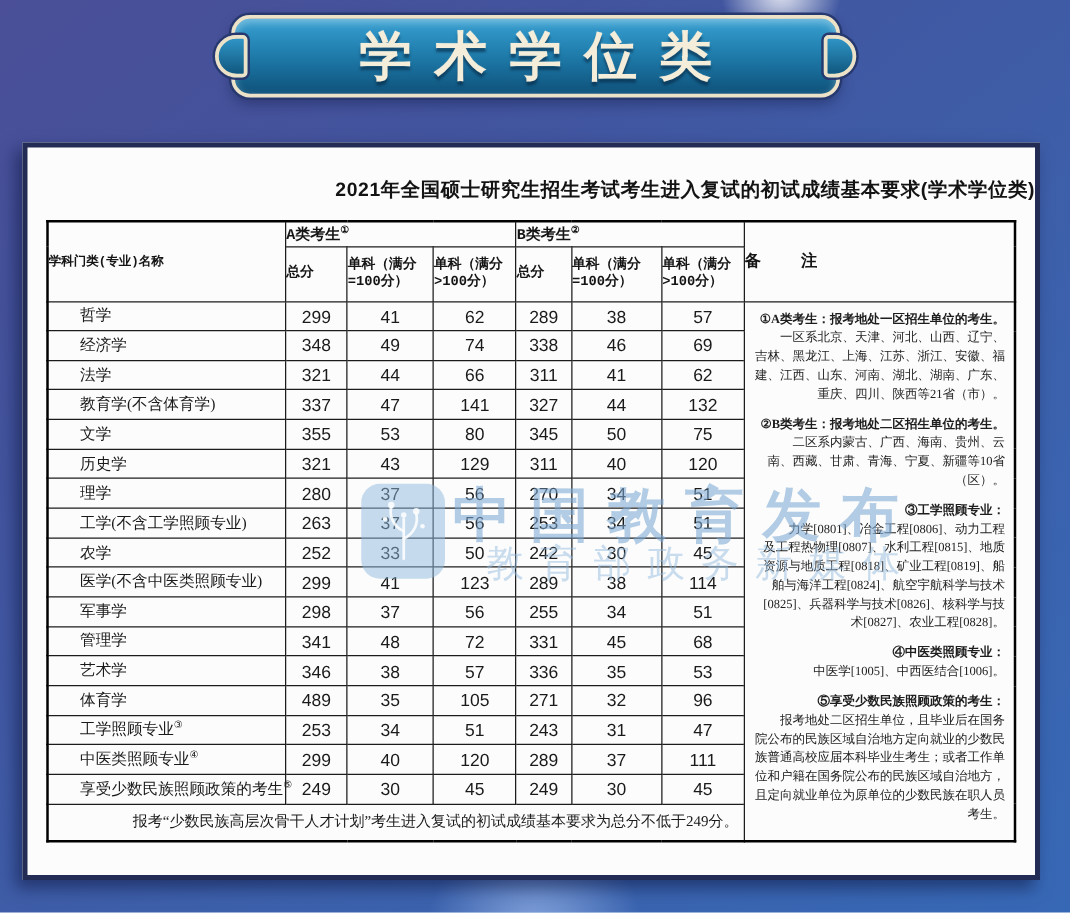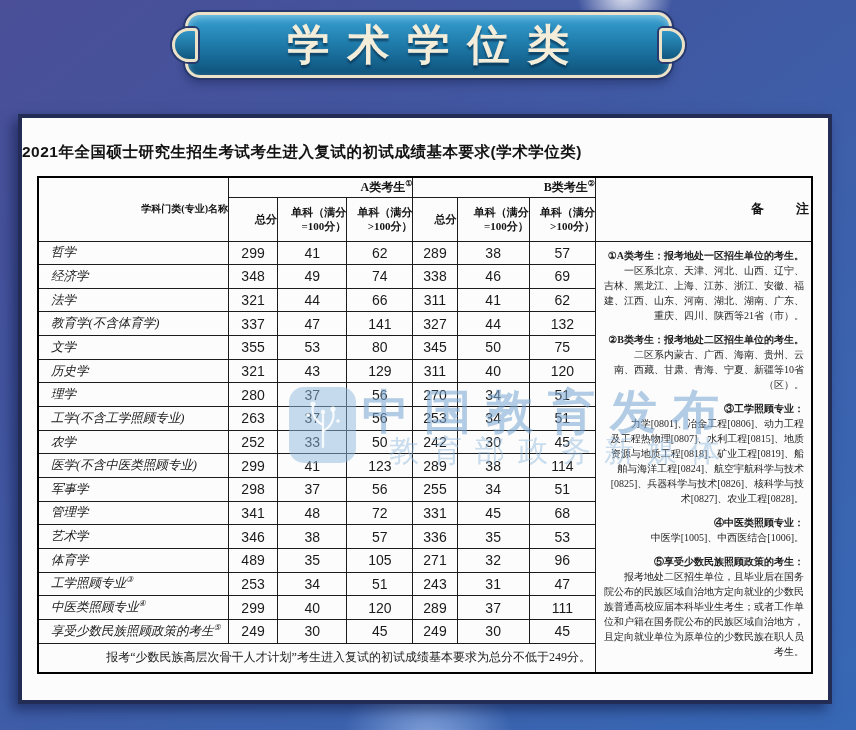--- a/index.html
+++ b/index.html
@@ -39,46 +39,46 @@
 
   
   .card {
     position: absolute; left: 18px; top: 114px; width: 814px; height: 590px;
     background: #fcfcfc;
     border: 4px solid #222c55;
     box-shadow: -5px 6px 12px rgba(8,16,55,0.5);
     z-index: 2;
   }
   .doc-title {
-    text-align: left; margin-top: 24px;
+    text-align: right; margin-top: 24px;
     font-size: 15.5px; font-weight: bold; color: #131313; letter-spacing: 0.5px;
   }
 
   
   table.scores {
     margin: 13px auto 0; width: 776px;
     border-collapse: collapse; table-layout: fixed;
     border: 2px solid #000;
     color: #1a1a1a;
   }
   table.scores th, table.scores td { border: 1px solid #1c1c1c; }
   thead th {
-    font-family: Liberation Serif, serif;
-    font-weight: 600; text-align: right; color: #151515;
+    font-family: Liberation Mono, monospace;
+    font-weight: 600; text-align: left; color: #151515;
   }
   .h-group { height: 20px; font-size: 12px; }
   .h-sub   { height: 44px; font-size: 11px; line-height: 14px; padding: 0 2px; }
   .h-subject { font-size: 10px; }
   .h-remark  { font-size: 13px; letter-spacing: 2px; }
   sup { font-size: 8px; }
 
   tbody tr.data-row { height: 23px; }
   td.lbl {
     font-family: "Liberation Serif", serif;
-    font-size: 12.5px; text-align: left; padding-left: 12px; white-space: nowrap; font-style: italic;
+    font-size: 12.5px; text-align: left; padding-left: 25px; white-space: nowrap;
   }
   td.num { text-align: center; font-size: 14px; font-family: "Liberation Sans", sans-serif; }
 
   td.notes {
     vertical-align: top; text-align: right;
     padding: 6px 7px 4px 8px;
     font-family: "Liberation Serif", serif;
     font-size: 10px; line-height: 15px; color: #1d1d1d;
   }
   .note-block { margin-bottom: 9px; }

